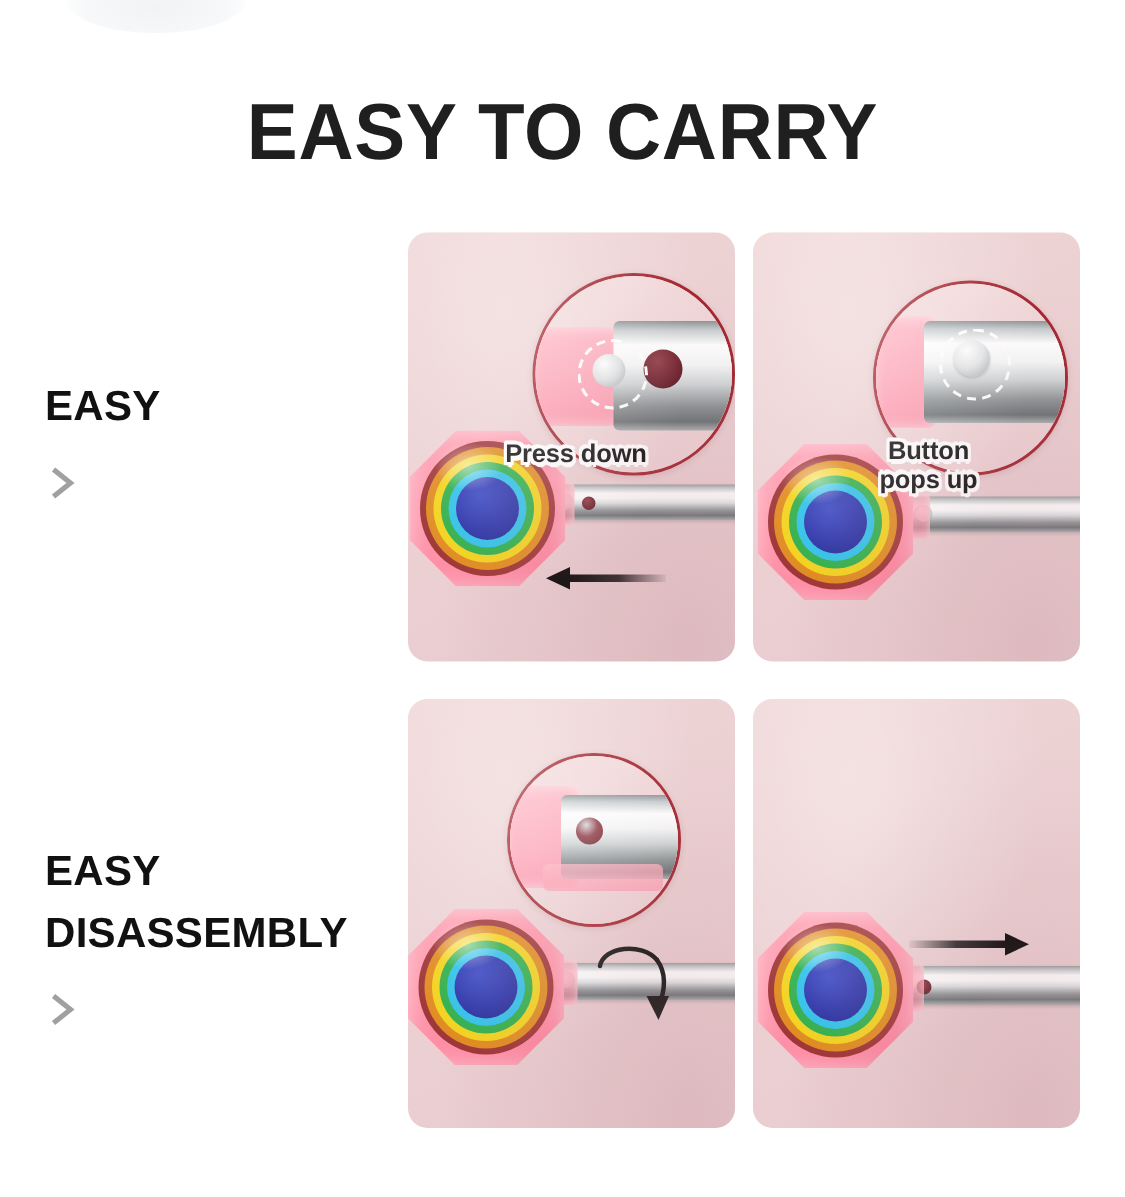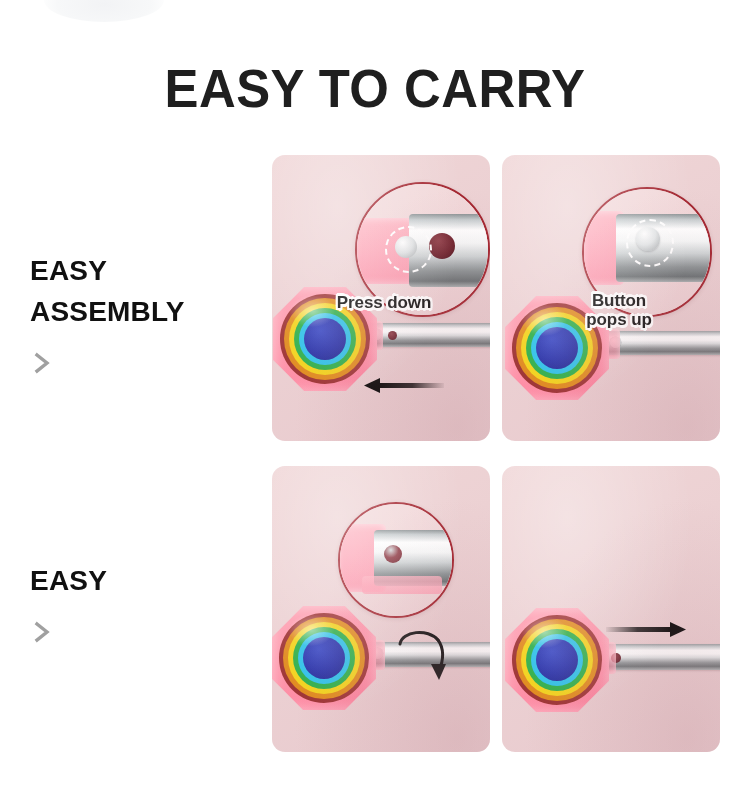--- a/index.html
+++ b/index.html
@@ -217,30 +217,30 @@
 </style>
 </head>
 <body>
 
 <div class="top-artifact"></div>
 
 <div class="page-title">EASY TO CARRY</div>
 
 <div class="label-block assembly">
   <div class="label-line">EASY</div>
-  <div class="label-line">ASSEMBLY</div>
   <span class="chevron">
     <svg width="24" height="26" viewBox="0 0 24 26">
       <polyline points="7,5 17,13 7,21" fill="none" stroke="#a0a0a0" stroke-width="3.4" stroke-linecap="square" stroke-linejoin="miter"></polyline>
     </svg>
   </span>
 </div>
 
 <div class="label-block disassembly">
   <div class="label-line">EASY</div>
+  <div class="label-line">DISASSEMBLY</div>
   <span class="chevron">
     <svg width="24" height="26" viewBox="0 0 24 26">
       <polyline points="7,5 17,13 7,21" fill="none" stroke="#a0a0a0" stroke-width="3.4" stroke-linecap="square" stroke-linejoin="miter"></polyline>
     </svg>
   </span>
 </div>
 
 <div class="photo-grid">
 
   <div class="panel p1">

